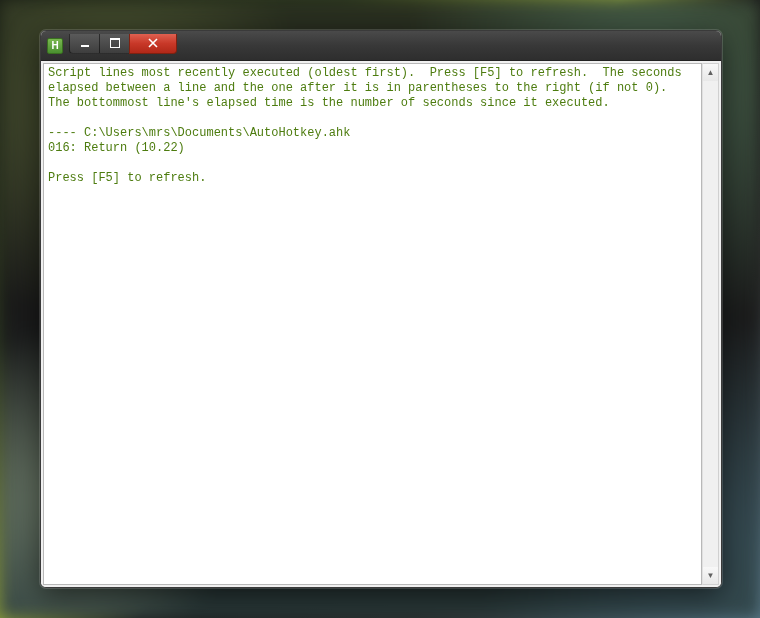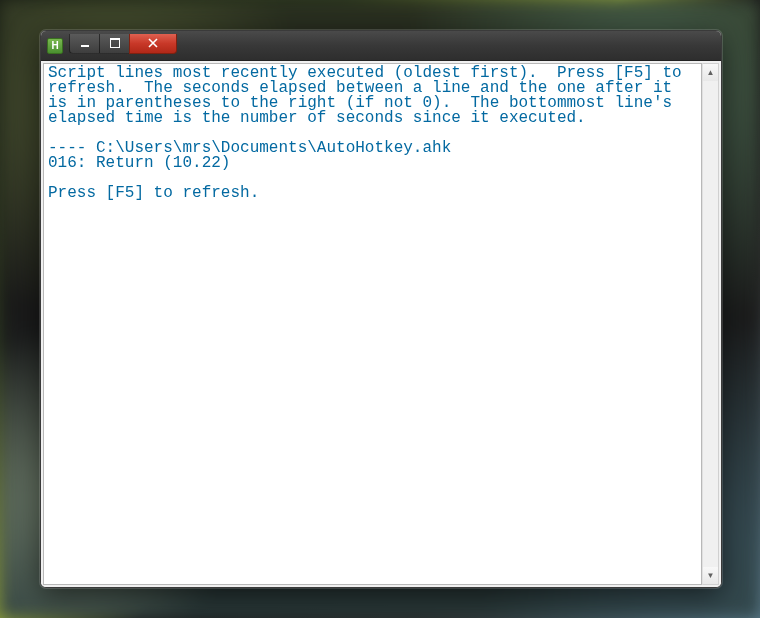--- a/index.html
+++ b/index.html
@@ -143,23 +143,23 @@
       padding: 2px;
       background: #f0f0f0;
       display: flex;
     }
     .content {
       flex: 1;
       background: #fff;
       border: 1px solid #b8b8b8;
       padding: 2px 4px;
       font-family: "Courier New", Consolas, monospace;
-      font-size: 16px;
+      font-size: 12px;
       line-height: 15px;
-      color: #0369a1;
+      color: #4d7c0f;
       white-space: pre-wrap;
       overflow: auto;
       position: relative;
     }
     .scrollbar-v {
       width: 17px;
       background: #f0f0f0;
       border: 1px solid #d0d0d0;
       border-left: 1px solid #e0e0e0;
       display: flex;

